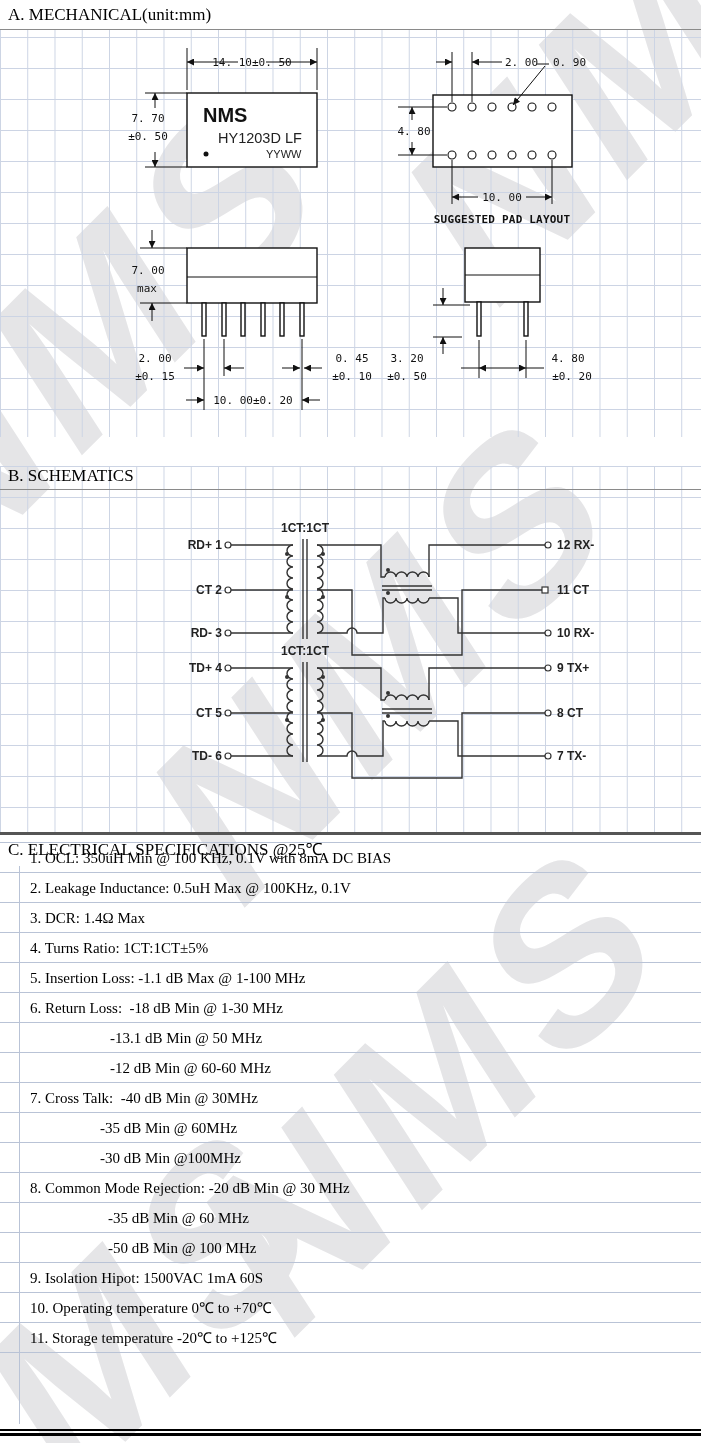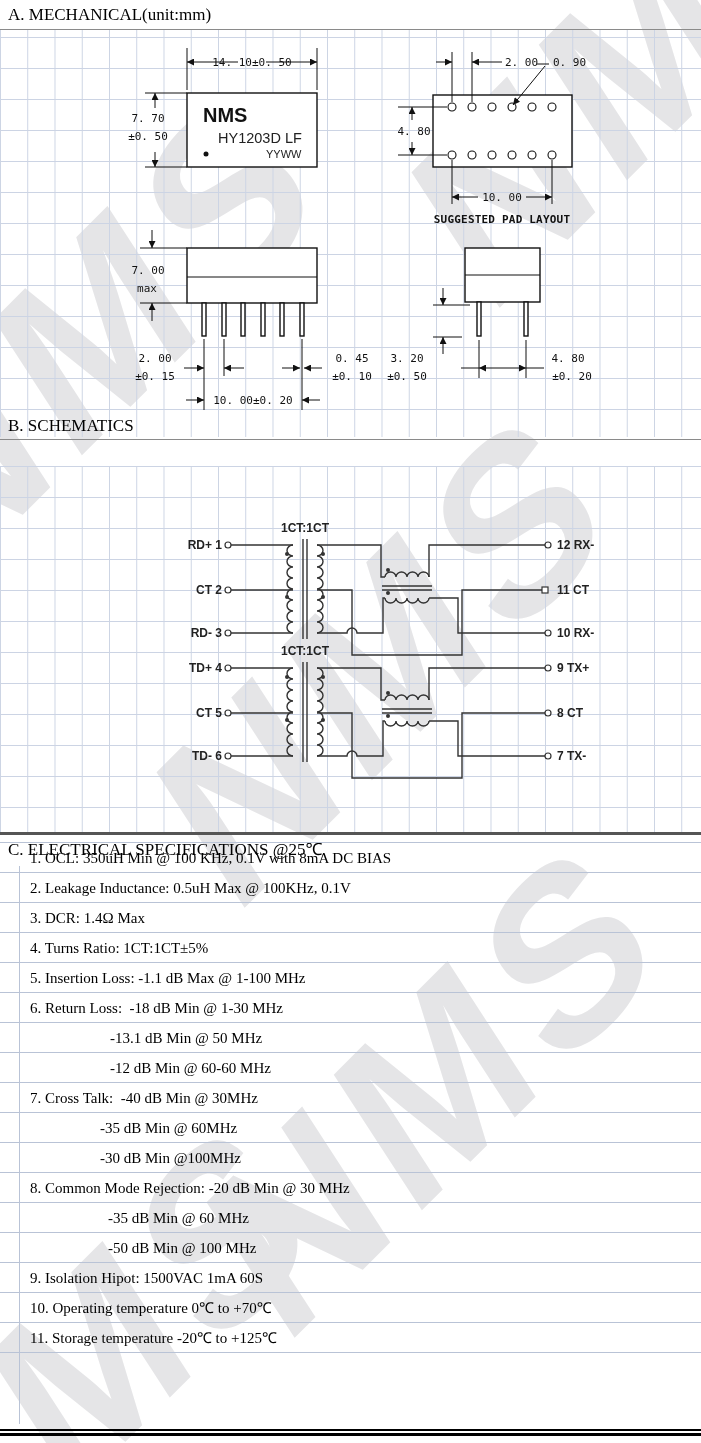--- a/index.html
+++ b/index.html
@@ -14,21 +14,21 @@
   .grid{position:absolute;left:0;width:701px;z-index:1;
         background-image:linear-gradient(to right,#ccd4e4 1px,transparent 1px),
                          linear-gradient(to bottom,#ccd4e4 1px,transparent 1px);
         background-size:27.25px 31px;}
   .grid-a{top:30px;height:407px;background-position:0 7px;}
   .grid-b{top:466px;height:366px;}
   
   .hdr{position:absolute;left:0;width:701px;z-index:2;font-size:17px;
        padding-left:8px;box-sizing:border-box;}
   .hdr-a{top:0;height:30px;line-height:29px;border-bottom:1px solid #8a8a8a;}
-  .hdr-b{top:412px;height:28px;line-height:27px;border-bottom:1px solid #8a8a8a;}
+  .hdr-b{top:462px;height:28px;line-height:27px;border-bottom:1px solid #8a8a8a;}
   .c-sep{position:absolute;left:0;top:832px;width:701px;height:3px;background:#555;z-index:2;}
   .hdr-c{top:835px;height:31px;line-height:30px;}
   
   .svg-a{position:absolute;left:0;top:30px;z-index:2;}
   .svg-b{position:absolute;left:0;top:466px;z-index:2;}
   .svg-a line{stroke:#111;stroke-width:1;}
   .svg-a rect{fill:#fff;stroke:#111;stroke-width:1.4;}
   .svg-a circle.pad{fill:#fff;stroke:#111;stroke-width:1.1;}
   .svg-a text{font-family:"DejaVu Sans Mono",monospace;font-size:11px;fill:#111;}
   .svg-a text.brand{font-family:"Liberation Sans",sans-serif;font-weight:bold;font-size:20px;}

